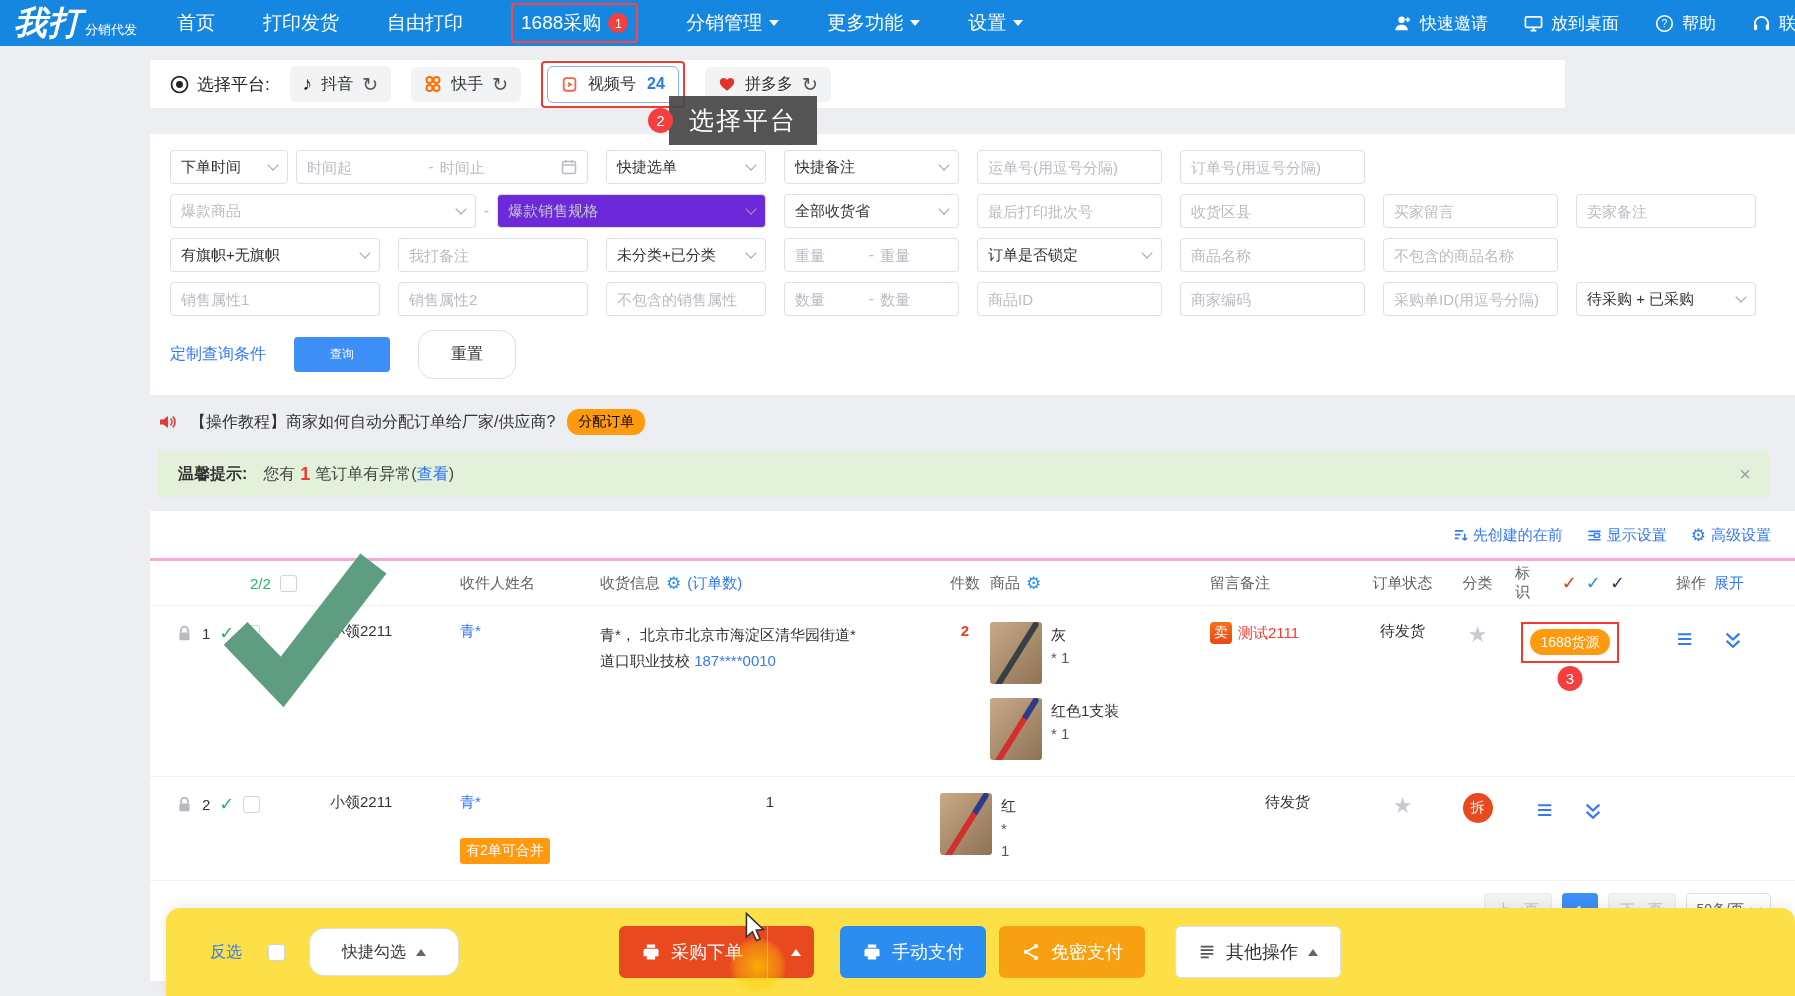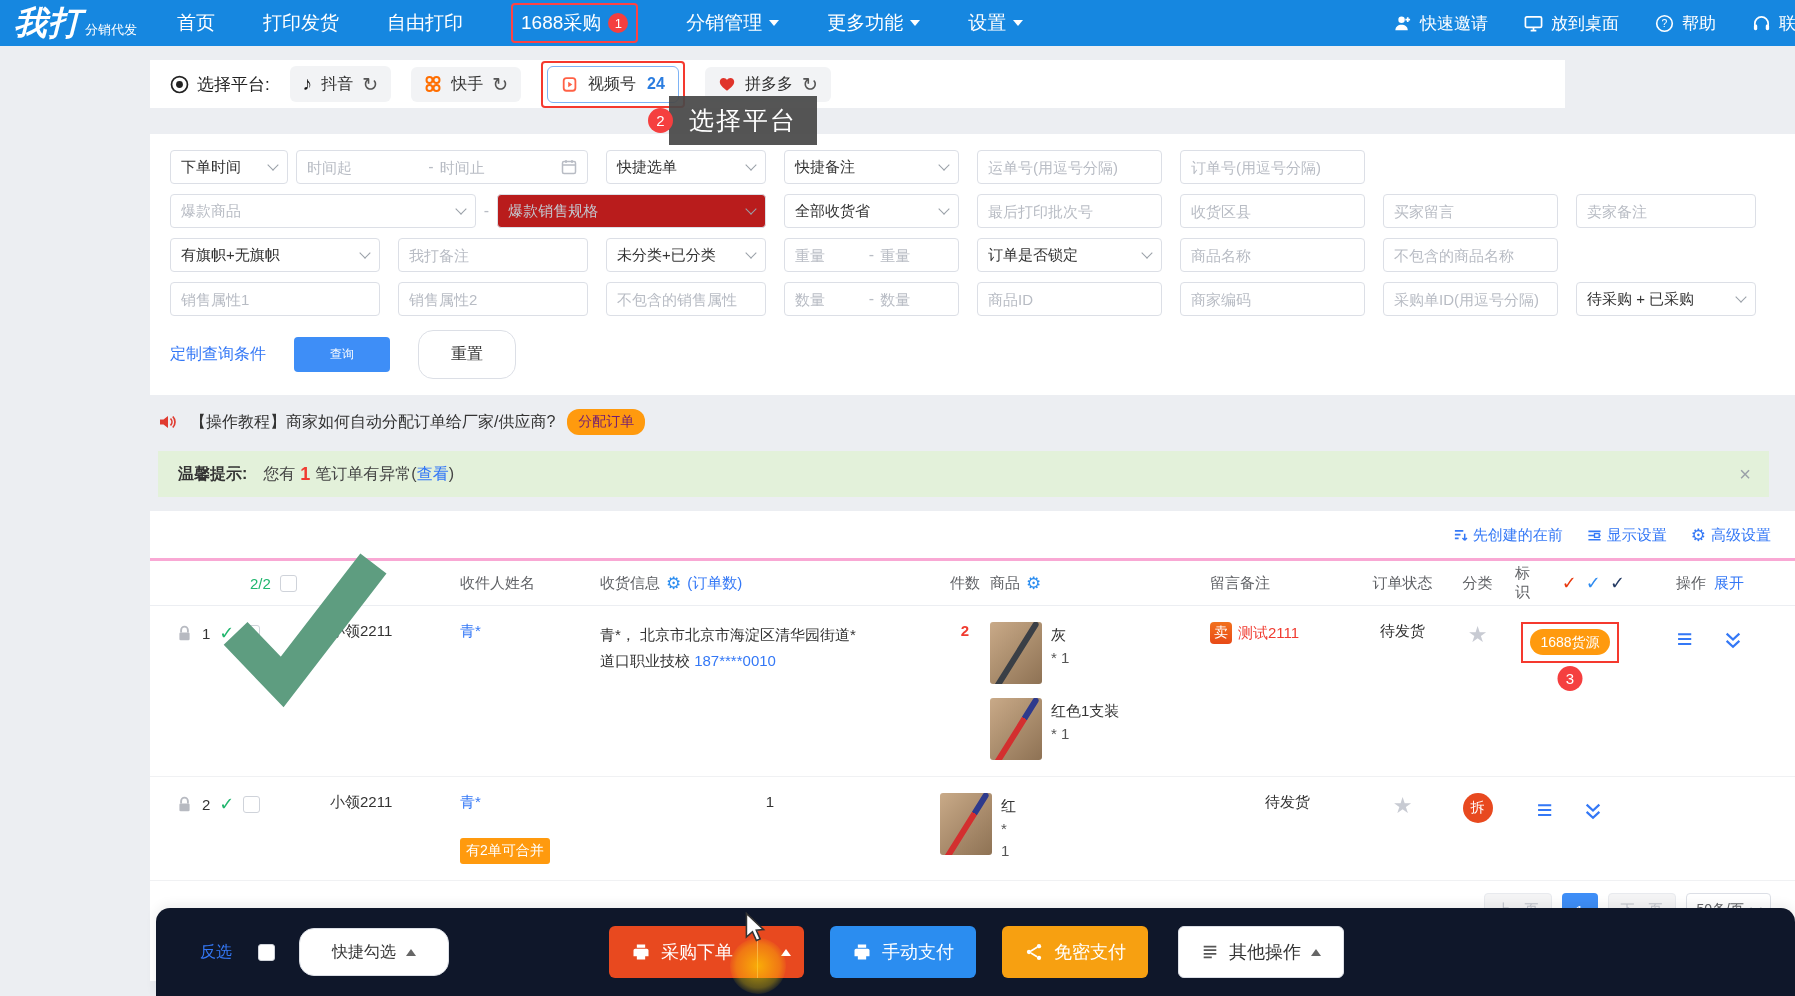--- a/index.html
+++ b/index.html
@@ -43,33 +43,33 @@
   input.f-box { cursor:text; }
   input.f-box::placeholder { color:#b8bcc4; }
   .ph { color:#b8bcc4; }
   .chev { width:8px; height:8px; border-right:1.6px solid #9aa0a8; border-bottom:1.6px solid #9aa0a8; transform:rotate(45deg); margin-top:-4px; flex:none; }
   .f-group { display:flex; align-items:center; gap:8px; }
   .f-group .sel-narrow { width:118px; flex:none; }
   .date-box { flex:1; border:1px solid #dcdfe6; border-radius:4px; height:34px; display:flex; align-items:center; padding:0 10px; gap:6px; }
   .date-box input { border:none; outline:none; width:74px; font-size:15px; color:#333; min-width:0; flex:1; }
   .date-box input::placeholder { color:#b8bcc4; }
   .sep { color:#b8bcc4; flex:none; }
-  .disabled { background:#b91c1c;gap:48px; }
+  .disabled { background:#6d28d9;gap:48px; }
   .disabled .ph { color:#c3c7cf; }
   .pair-box { border:1px solid #dcdfe6; border-radius:4px; height:34px; display:flex; align-items:center; padding:0 10px; gap:6px;justify-content:space-between; }
   .pair-box input { border:none; outline:none; width:50px; font-size:15px; min-width:0; flex:1; }
   .pair-box input::placeholder { color:#b8bcc4; }
   .f-actions { display:flex; align-items:center; gap:28px; margin-top:14px; }
   .link { color:#3478f6; cursor:pointer; }
   .btn-primary { background:#3e8ef7; color:#fff; border:none; border-radius:4px; padding:9px 36px; font-size:12px; cursor:pointer; }
   .btn-plain { background:#fff; border:1px solid #dcdfe6; border-radius:15px; padding:13px 32px; font-size:16px; color:#333; cursor:pointer; }
 
   
   .audio-row { margin-top:14px; display:flex; align-items:center; gap:12px; padding-left:8px; font-size:16px; }
-  .badge-orange { background:#ff9a0e; color:#701a75; border-radius:12px; padding:4px 11px; font-size:14px; cursor:pointer; }
+  .badge-orange { background:#ff9a0e; color:#000000; border-radius:12px; padding:4px 11px; font-size:14px; cursor:pointer; }
   .alert { margin:16px 26px 0 8px; background:#e3f1da; height:46px; display:flex; align-items:center; padding:0 20px; font-size:16px; position:relative; color:#444; }
   .alert-title { font-weight:bold; color:#333; margin-right:16px; }
   .alert-count { color:#f03b30; font-weight:bold; margin:0 5px; font-size:18px; }
   .alert-close { position:absolute; right:18px; color:#9aa0a8; font-size:20px; cursor:pointer; }
 
   
   .table-panel { margin-top:14px; background:#fff; position:relative; height:470px; }
   .tools { display:flex; justify-content:flex-end; gap:24px; padding:14px 24px 12px; color:#3478f6; font-size:15px; align-items:center; }
   .tool-item { display:flex; align-items:center; gap:5px; cursor:pointer; }
   .thead, .trow { display:grid; grid-template-columns:180px 130px 140px 340px 50px 220px 155px 75px 75px 110px 1fr; }
@@ -103,21 +103,21 @@
   .merge-badge { background:#ff9a0e; color:#fff; border-radius:3px; padding:4px 6px; font-size:14px; display:inline-block; margin-top:26px; white-space:nowrap; cursor:pointer; }
   .ops-cell { display:flex; justify-content:center; align-items:center; gap:30px; padding-top:4px; }
   .hamb { color:#3478f6; font-size:27px; line-height:1; cursor:pointer; font-weight:bold; }
 
   .pagination { position:absolute; right:24px; top:382px; display:flex; gap:10px; align-items:center; }
   .pg-btn { height:34px; min-width:64px; background:#f4f4f5; color:#c0c4cc; border:1px solid #e8eaee; border-radius:4px; display:flex; align-items:center; justify-content:center; padding:0 12px; font-size:14px; cursor:pointer; }
   .pg-cur { height:34px; min-width:36px; background:#3e8ef7; color:#fff; border-radius:4px; display:flex; align-items:center; justify-content:center; font-size:15px; cursor:pointer; }
   .pg-size { height:34px; background:#fff; border:1px solid #dcdfe6; color:#606266; border-radius:4px; display:flex; align-items:center; gap:8px; padding:0 10px; font-size:14px; cursor:pointer; }
 
   
-  .bottom-bar { position:absolute; left:6px; right:0; bottom:0; height:88px; background:#0f172a; border-radius:14px 14px 0 0; box-shadow:0 -3px 12px rgba(0,0,0,.07); display:flex; align-items:center; padding:0 44px; z-index:15; }
+  .bottom-bar { position:absolute; left:16px; right:0; bottom:0; height:88px; background:#fde047; border-radius:14px 14px 0 0; box-shadow:0 -3px 12px rgba(0,0,0,.07); display:flex; align-items:center; padding:0 44px; z-index:15; }
   .caret-up-dark { width:0; height:0; border:5px solid transparent; border-bottom:7px solid #666; margin-bottom:4px; }
   .caret-up-w { width:0; height:0; border:5px solid transparent; border-bottom:7px solid #fff; margin-bottom:4px; }
   .act-btn { height:52px; border:none; border-radius:6px; display:flex; align-items:center; gap:10px; font-size:18px; color:#fff; padding:0 22px; cursor:pointer; }
   .btn-purchase { background:#e8491f; padding-right:0; }
   .btn-purchase .split { width:1px; height:52px; background:rgba(255,255,255,.45); margin-left:14px; }
   .btn-purchase .caret-wrap { padding:0 13px; display:flex; align-items:center; }
   .btn-manual { background:#2b8df0; }
   .btn-free { background:#f7a011; }
   .btn-other { background:#fff; border:1px solid #dcdfe6; color:#333; }
 
@@ -561,21 +561,21 @@
         <span class="caret-wrap">
             <span class="caret-up-w"></span>
           </span>
       </button>
       <button class="act-btn btn-manual" style="margin-left:26px">
         <svg width="20" height="20" viewBox="0 0 24 24">
             <path fill="#fff" d="M7 3h10v4H7zM5 8h14a2 2 0 012 2v7h-4v4H7v-4H3v-7a2 2 0 012-2zm4 9h6v4H9z"></path>
           </svg>
         <span>手动支付</span>
       </button>
-      <button class="act-btn btn-free" style="margin-left:26px">
+      <button class="act-btn btn-free" style="margin-left:13px">
         <svg width="20" height="20" viewBox="0 0 24 24">
             <circle cx="18" cy="5" r="2.6" fill="#fff"></circle>
             <circle cx="6" cy="12" r="2.6" fill="#fff"></circle>
             <circle cx="18" cy="19" r="2.6" fill="#fff"></circle>
             <path d="M8.3 10.7l7.4-4.4M8.3 13.3l7.4 4.4" stroke="#fff" stroke-width="2"></path>
           </svg>
         <span>免密支付</span>
       </button>
       <button class="act-btn btn-other" style="margin-left:30px">
         <svg width="18" height="18" viewBox="0 0 20 20">

